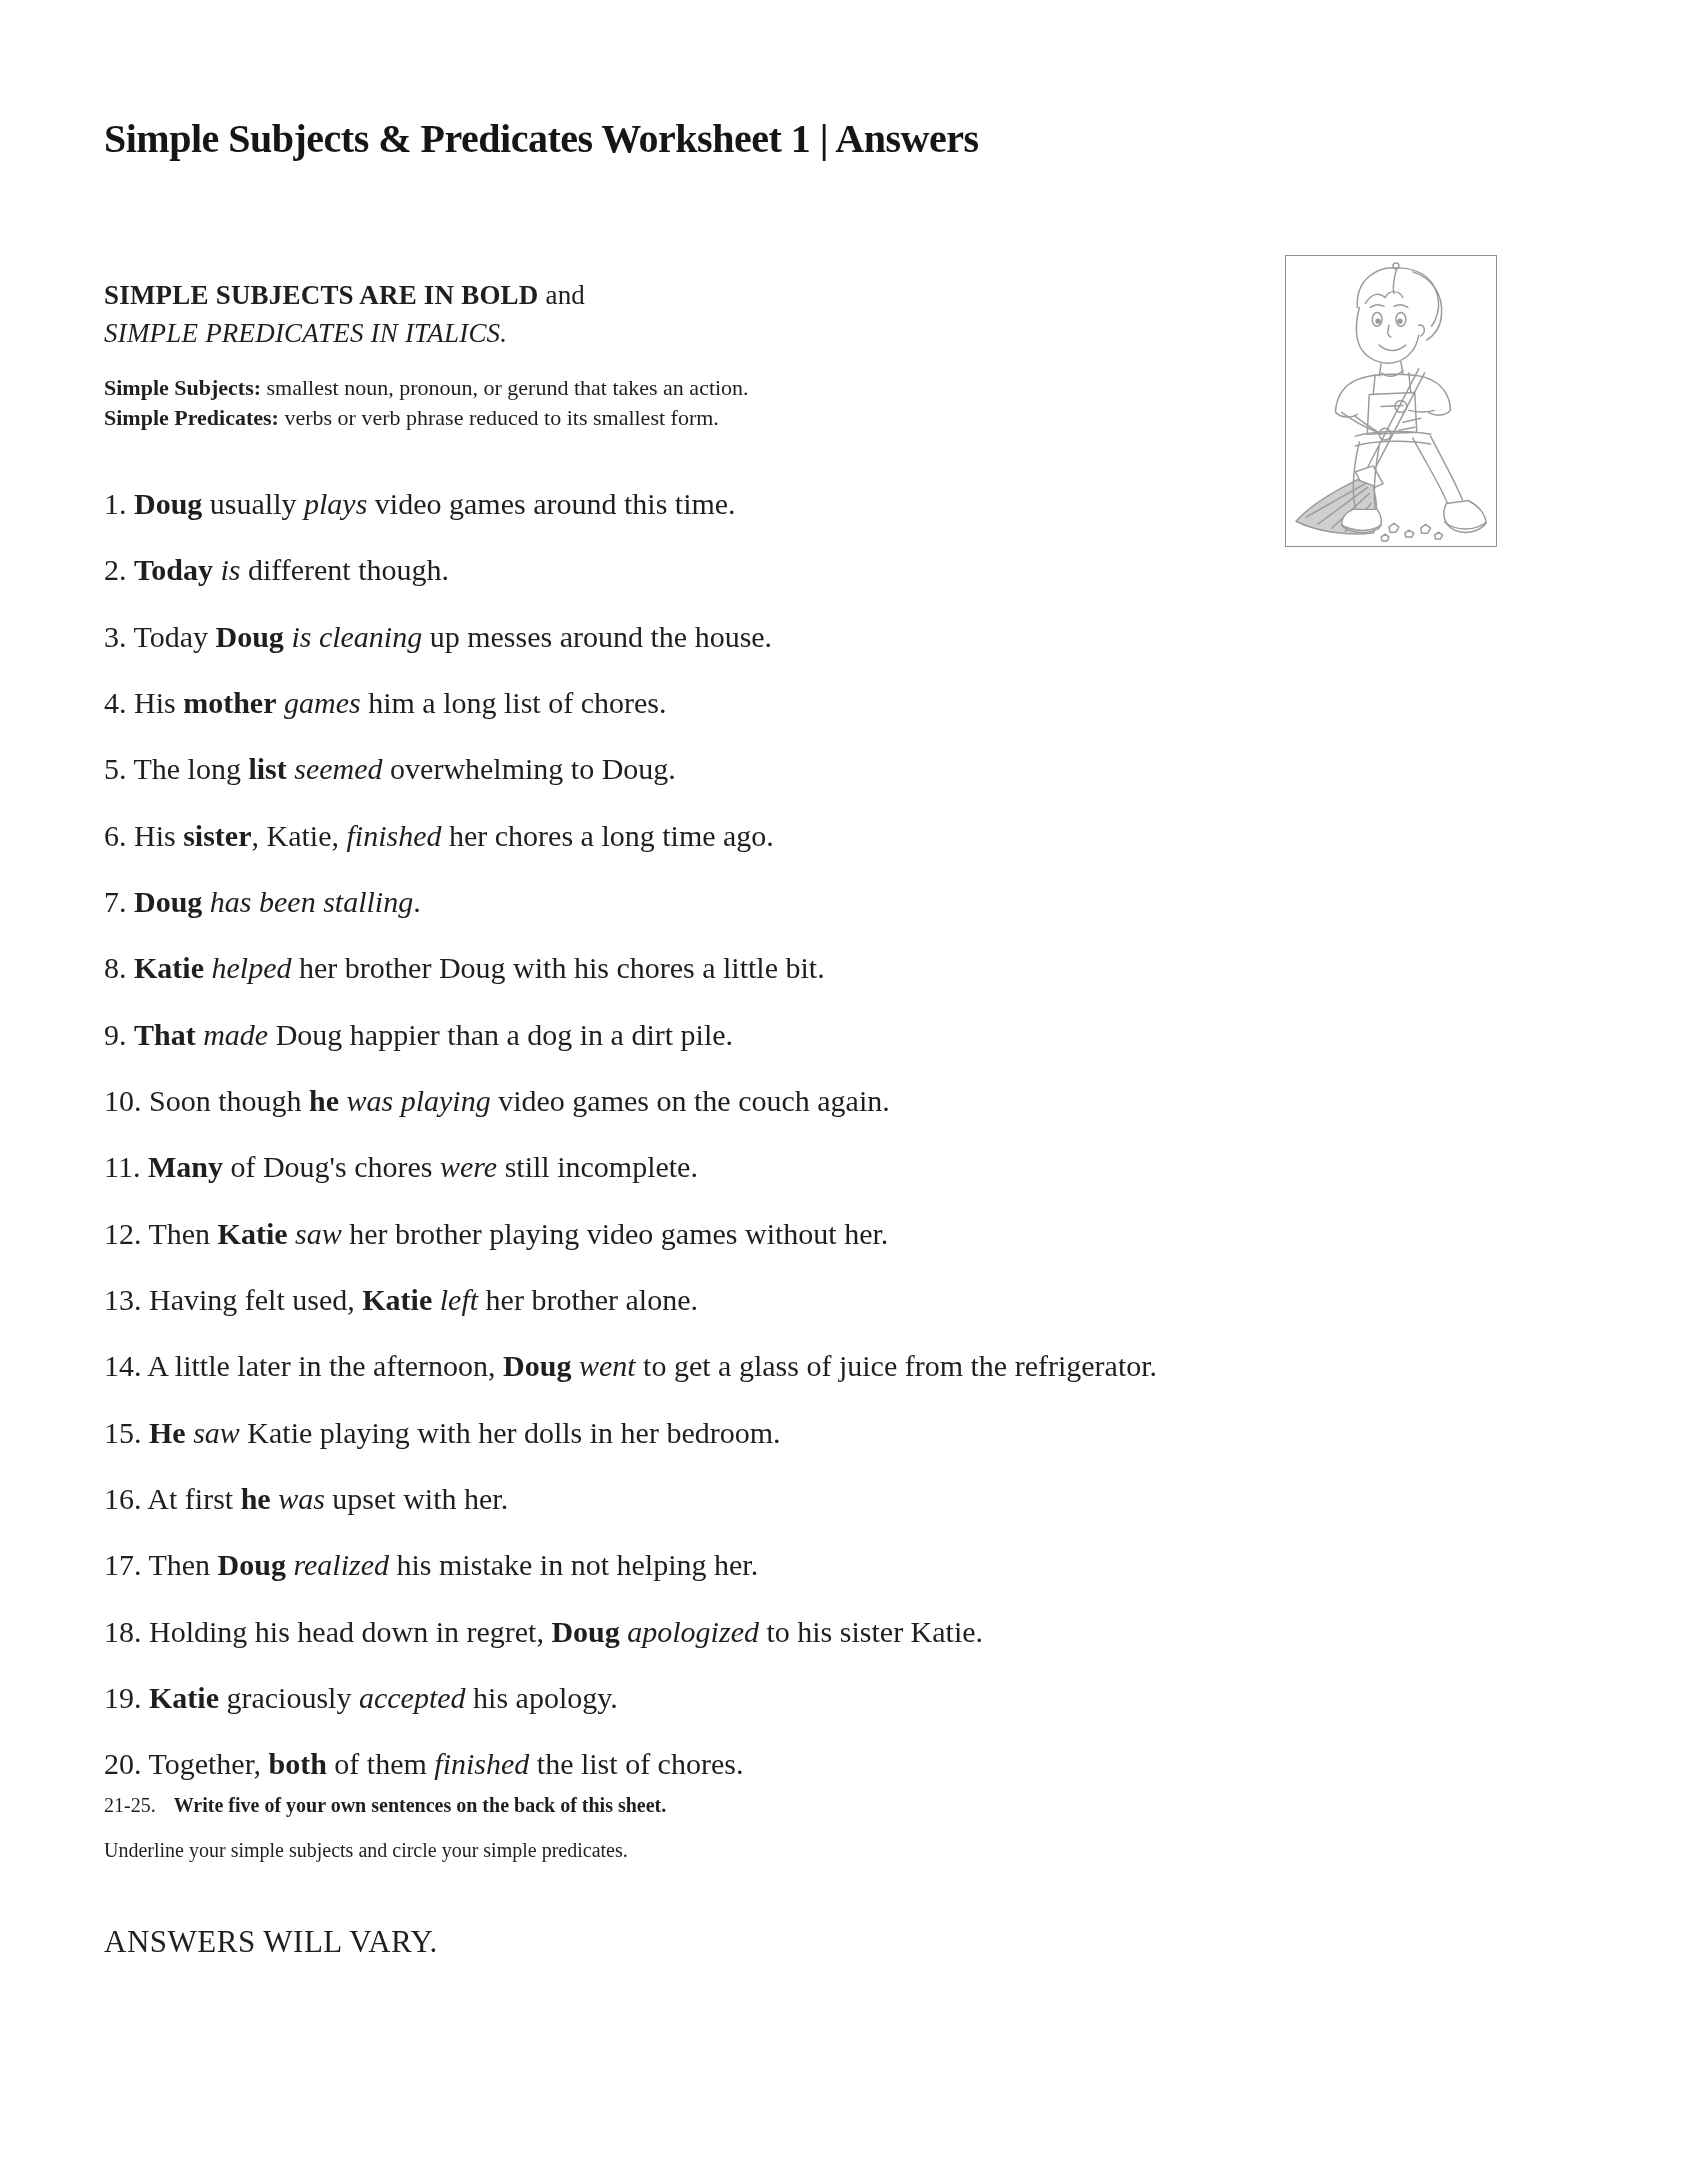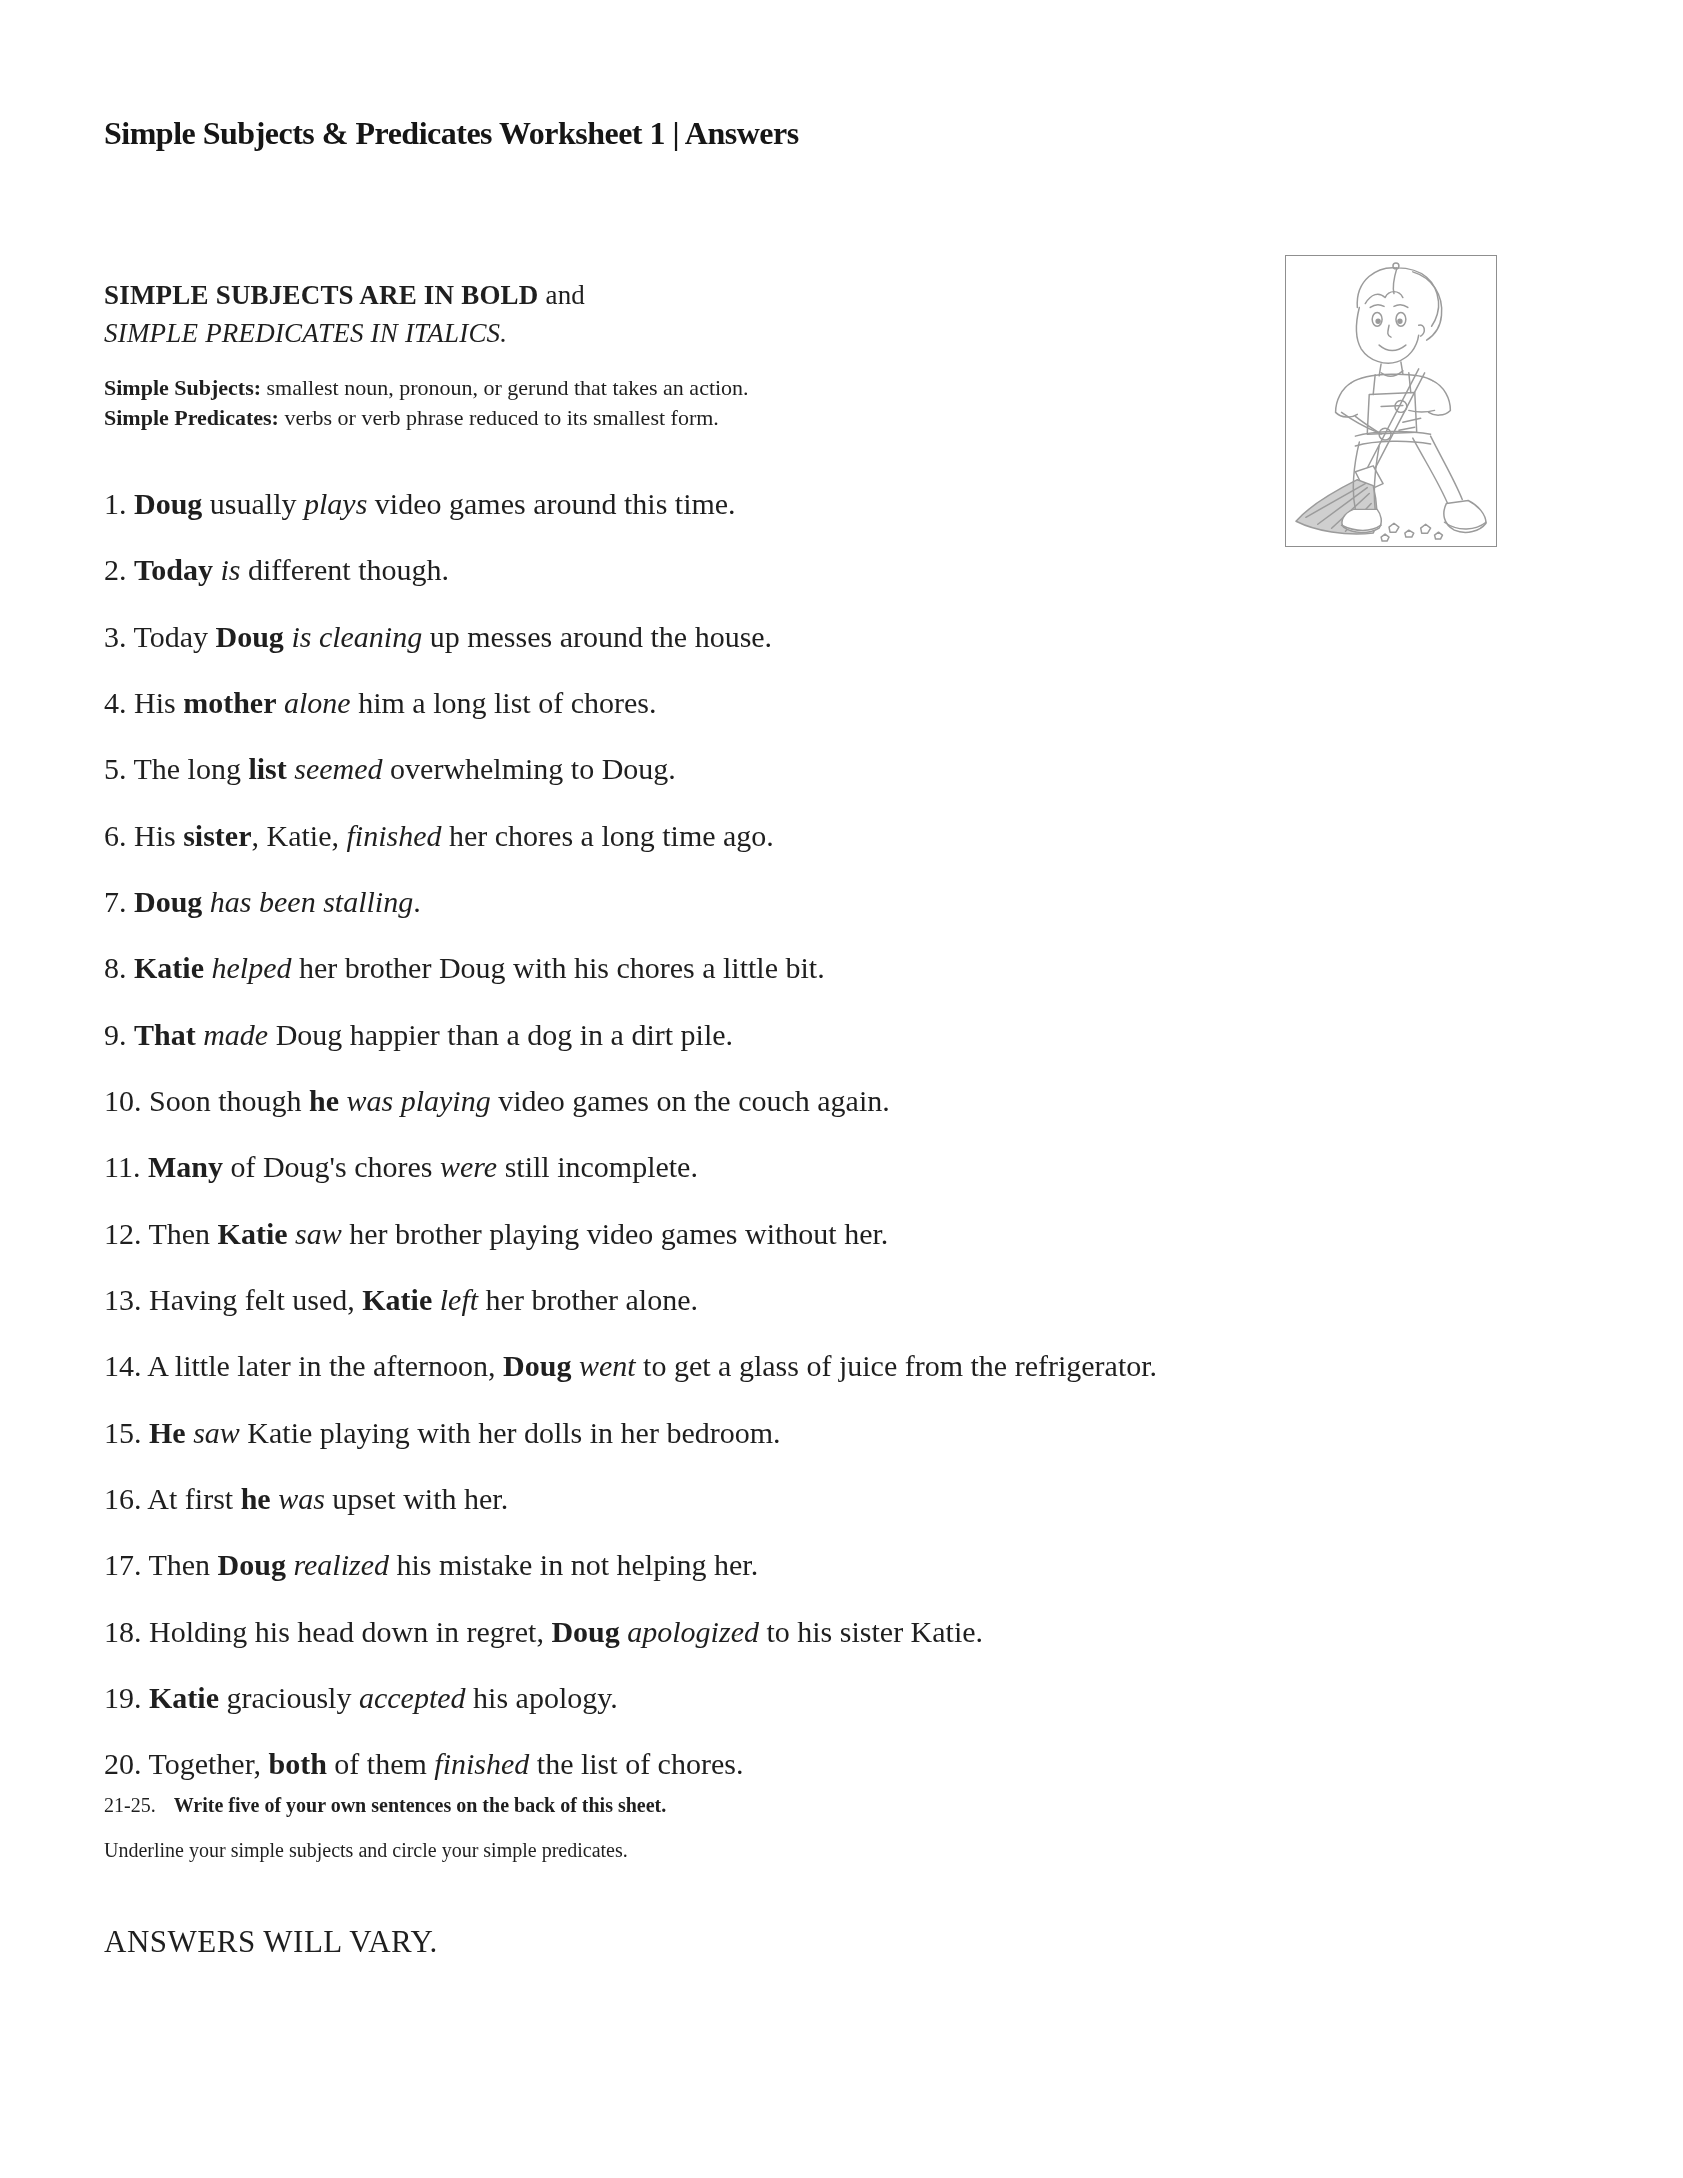--- a/index.html
+++ b/index.html
@@ -12,21 +12,21 @@
     width: 1683px;
     height: 2178px;
     background: #ffffff;
     font-family: "Liberation Serif", serif;
     color: #1f1f1f;
     overflow: hidden;
   }
   .abs { position: absolute; left: 104px; white-space: nowrap; }
   .page-title {
     top: 115px;
-    font-size: 32px;
+    font-size: 40px;
     font-weight: bold;
     color: #161616;
     letter-spacing: -0.5px;
     margin: 0;
   }
   .instr-line { font-size: 27px; letter-spacing: 0.2px; }
   .instr-line .b { font-weight: bold; margin-top: 16px; }
   .instr-line.italic-line { font-style: italic; }
   .def-line { font-size: 22px; }
   .def-line .b { font-weight: bold; }
@@ -136,21 +136,21 @@
       <path d="M 136,275 l 5,-4 5,4 -3,5 -6,0 z"></path>
       <path d="M 150,282 l 4,-3 4,3 -2,4 -5,0 z"></path>
       <path d="M 96,284 l 4,-3 4,3 -2,4 -5,0 z"></path>
     </svg>
   </div>
 
   <div>
       <div class="sentence" style="top: 484px;"><span>1. </span><span class="seg-b">Doug</span><span> usually </span><span class="seg-i">plays</span><span> video games around this time.</span></div>
       <div class="sentence" style="top: 550px;"><span>2. </span><span class="seg-b">Today</span><span> </span><span class="seg-i">is</span><span> different though.</span></div>
       <div class="sentence" style="top: 617px;"><span>3. Today </span><span class="seg-b">Doug</span><span> </span><span class="seg-i">is cleaning</span><span> up messes around the house.</span></div>
-      <div class="sentence" style="top: 683px;"><span>4. His </span><span class="seg-b">mother</span><span> </span><span class="seg-i">alone</span><span> him a long list of chores.</span></div>
+      <div class="sentence" style="top: 683px;"><span>4. His </span><span class="seg-b">mother</span><span> </span><span class="seg-i">games</span><span> him a long list of chores.</span></div>
       <div class="sentence" style="top: 749px;"><span>5. The long </span><span class="seg-b">list</span><span> </span><span class="seg-i">seemed</span><span> overwhelming to Doug.</span></div>
       <div class="sentence" style="top: 816px;"><span>6. His </span><span class="seg-b">sister</span><span>, Katie, </span><span class="seg-i">finished</span><span> her chores a long time ago.</span></div>
       <div class="sentence" style="top: 882px;"><span>7. </span><span class="seg-b">Doug</span><span> </span><span class="seg-i">has been stalling</span><span>.</span></div>
       <div class="sentence" style="top: 948px;"><span>8. </span><span class="seg-b">Katie</span><span> </span><span class="seg-i">helped</span><span> her brother Doug with his chores a little bit.</span></div>
       <div class="sentence" style="top: 1015px;"><span>9. </span><span class="seg-b">That</span><span> </span><span class="seg-i">made</span><span> Doug happier than a dog in a dirt pile.</span></div>
       <div class="sentence" style="top: 1081px;"><span>10. Soon though </span><span class="seg-b">he</span><span> </span><span class="seg-i">was playing</span><span> video games on the couch again.</span></div>
       <div class="sentence" style="top: 1147px;"><span>11. </span><span class="seg-b">Many</span><span> of Doug's chores </span><span class="seg-i">were</span><span> still incomplete.</span></div>
       <div class="sentence" style="top: 1214px;"><span>12. Then </span><span class="seg-b">Katie</span><span> </span><span class="seg-i">saw</span><span> her brother playing video games without her.</span></div>
       <div class="sentence" style="top: 1280px;"><span>13. Having felt used, </span><span class="seg-b">Katie</span><span> </span><span class="seg-i">left</span><span> her brother alone.</span></div>
       <div class="sentence" style="top: 1346px;"><span>14. A little later in the afternoon, </span><span class="seg-b">Doug</span><span> </span><span class="seg-i">went</span><span> to get a glass of juice from the refrigerator.</span></div>

